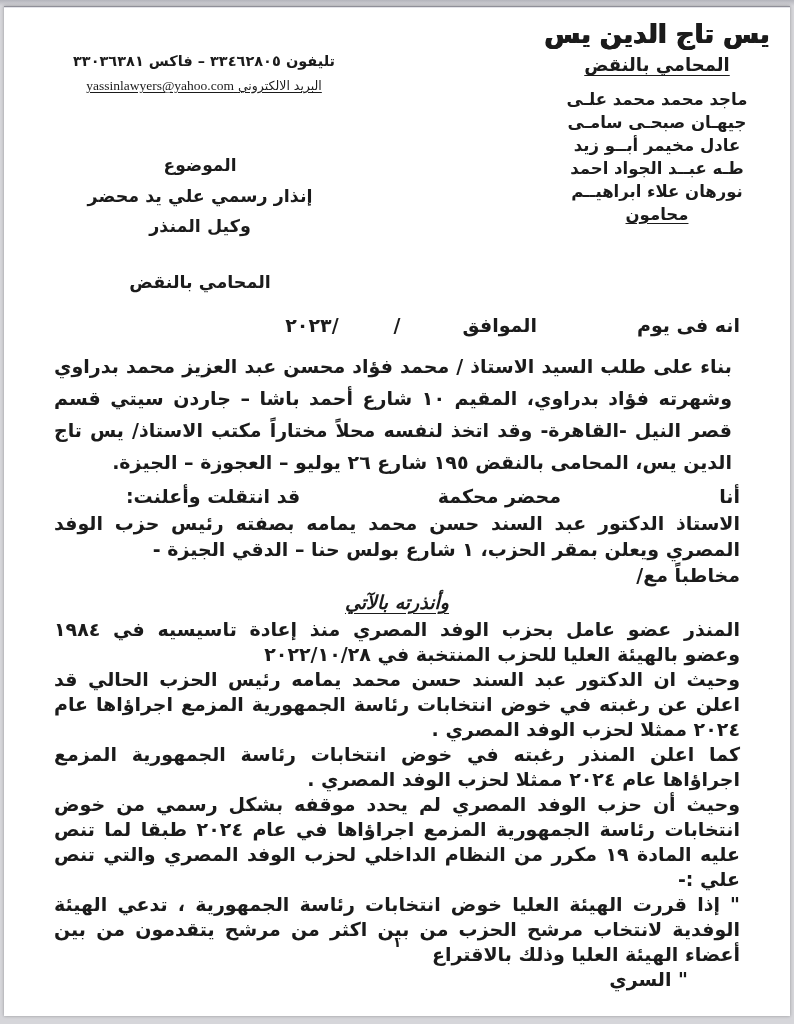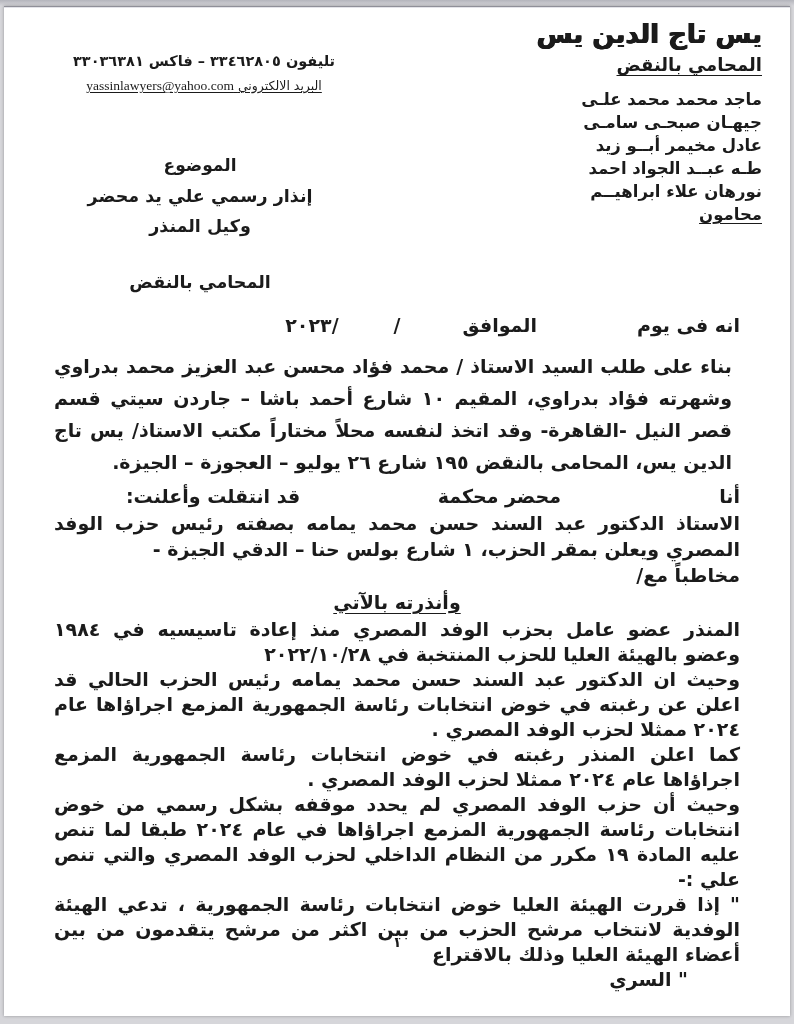--- a/index.html
+++ b/index.html
@@ -9,21 +9,21 @@
     font-family:"DejaVu Sans",sans-serif;
     overflow:hidden;
   }
   .page{
     position:absolute;top:6px;left:4px;right:4px;bottom:8px;
     background:#fff;color:#1b1b1b;direction:rtl;
     border-top:1px solid #8f8f98;
     box-shadow:0 0 3px rgba(0,0,0,.3), inset 0 1px 0 #e3e3e8;
   }
   
-  .lh-right{position:absolute;top:8px;right:28px;width:234px;margin-left:40px;}
+  .lh-right{position:absolute;top:8px;right:16px;width:234px;text-align:center;margin-left:40px;}
   .logo{
     font-size:26px;font-weight:bold;letter-spacing:.5px;line-height:38px;
     text-shadow:.6px 0 0 currentColor,-.6px 0 0 currentColor;
   }
   .firm-title{
     font-size:18px;font-weight:bold;line-height:24px;
     text-decoration:underline;text-underline-offset:4px;margin-bottom:11px;
   }
   .lawyer{font-size:16.5px;font-weight:bold;line-height:23px;white-space:nowrap;}
   .lawyers-label{
@@ -51,21 +51,21 @@
   .doc-body{position:absolute;top:306px;right:50px;left:50px;font-size:19px;font-weight:bold;}
   .date-line{display:flex;align-items:baseline;line-height:24px;margin-bottom:13px;}
   .sp105{flex:0 0 100px}.sp62{flex:0 0 62px}.sp58{flex:0 0 55px}
   .p1{line-height:32px;text-align:justify;margin:0 8px 5px 0;}
   .server-line{display:flex;align-items:baseline;line-height:26px;margin:0 0 1px 0;}
   .grow-a{flex:1.15 1 0}.grow-b{flex:1 1 0}.end-pad{flex:0 0 72px}
   .p2{line-height:26px;text-align:justify;margin:0;}
   .p3{line-height:26px;margin:0;}
   .heading{
     text-align:center;line-height:26px;margin:1px 0 2px 0;
-    text-decoration:underline;text-underline-offset:4px;
+    text-decoration:underline;text-underline-offset:4px;font-style:italic;
   }
   .para{line-height:25px;text-align:justify;margin:0;}
   .quote-end{line-height:25px;padding-right:52px;}
   .page-number{position:absolute;bottom:66px;left:0;width:100%;text-align:center;
     font-size:14px;font-weight:bold;}
 </style>
 </head>
 <body>
 
 <div class="scan">

